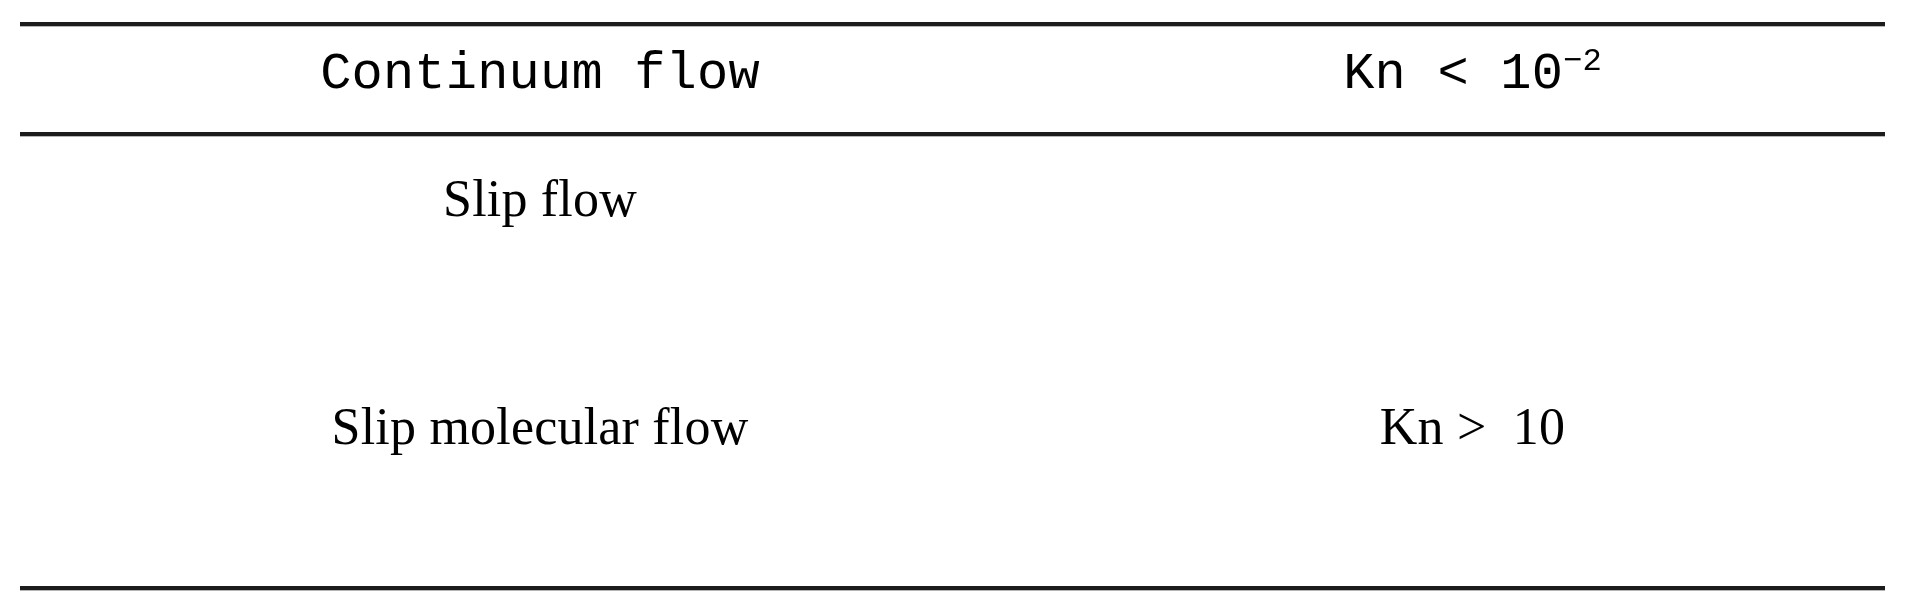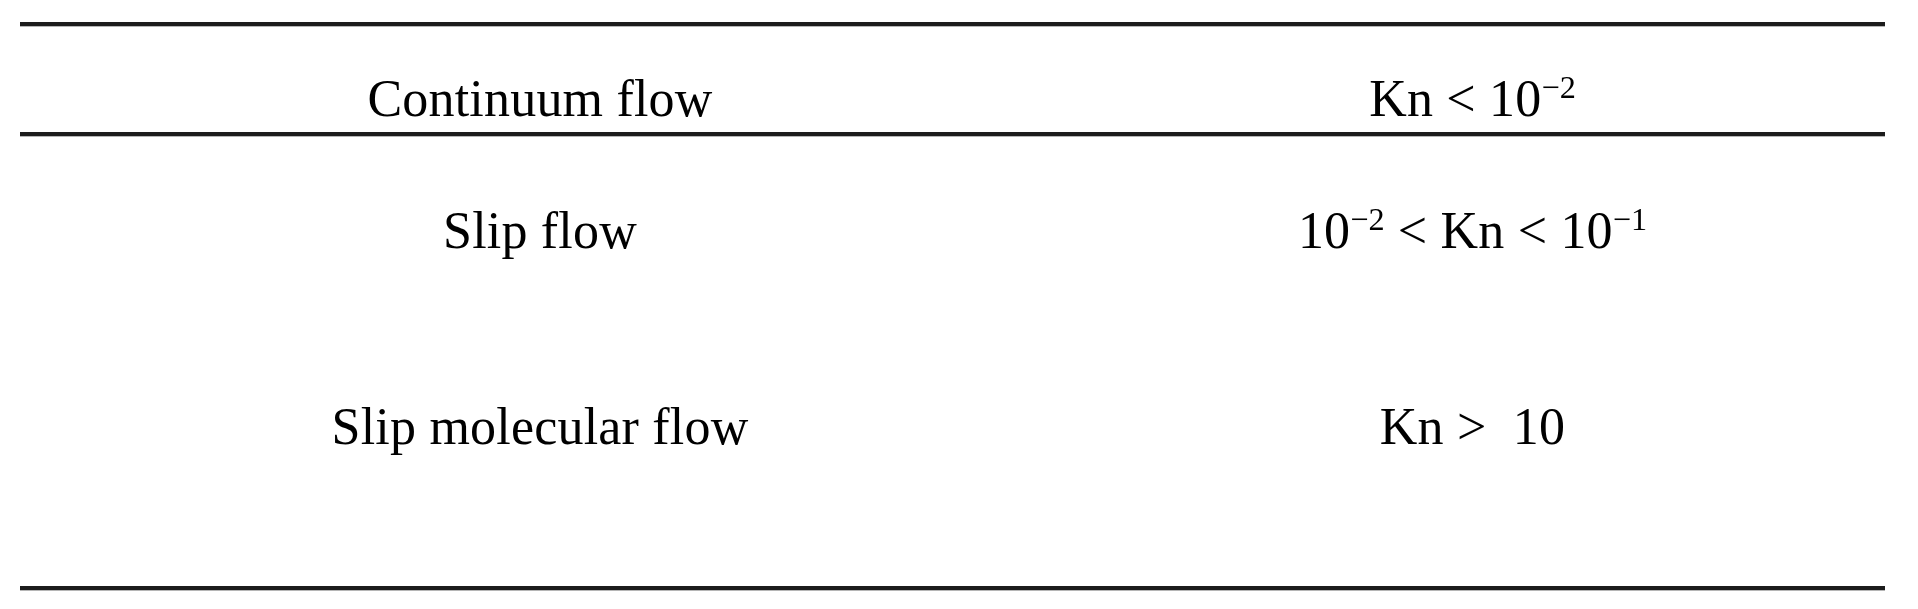--- a/index.html
+++ b/index.html
@@ -56,22 +56,22 @@
     width: 1040px;
     font-size: 52px;
     letter-spacing: 0.2px;
   }
   .cell-kn {
     width: 825px;
     font-size: 52px;
     letter-spacing: 0.2px;
   }
 
-  .row-1 { top: 68px;  height: 62px; }
-  .row-2 { top: 168px; height: 62px; margin-top: 32px; }
+  .row-1 { top: 44px;  height: 62px; font-family: Liberation Mono, monospace; }
+  .row-2 { top: 168px; height: 62px; }
   .row-3 { top: 280px; height: 62px; }
   .row-4 { top: 396px; height: 62px; }
 
   
   sup {
     font-size: 0.62em;
     vertical-align: super;
     line-height: 0;
     letter-spacing: 0;
   }
@@ -93,23 +93,20 @@
     </div>
     <div class="cell cell-kn">
       <span class="kn-expr"><span>Kn &lt; 10</span><sup>−2</sup><span></span><sup></sup><span></span></span>
     </div>
   </div>
 
   <div class="row row-2">
     <div class="cell cell-regime">
       <span>Slip flow</span>
     </div>
-    <div class="cell cell-kn">
-      <span class="kn-expr"><span>10</span><sup>−2</sup><span> &lt; Kn &lt; 10</span><sup>−1</sup><span></span></span>
-    </div>
   </div>
 
 
   <div class="row row-4">
     <div class="cell cell-regime">
       <span>Slip molecular flow</span>
     </div>
     <div class="cell cell-kn">
       <span class="kn-expr"><span>Kn &gt;  10</span><sup></sup><span></span><sup></sup><span></span></span>
     </div>

